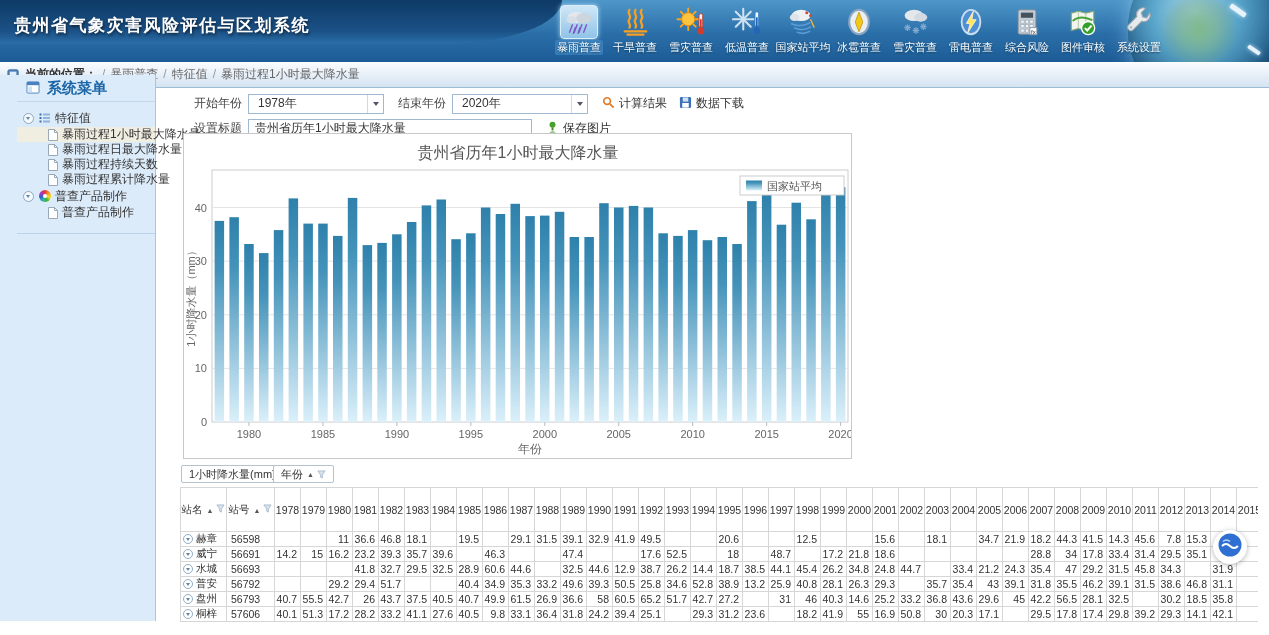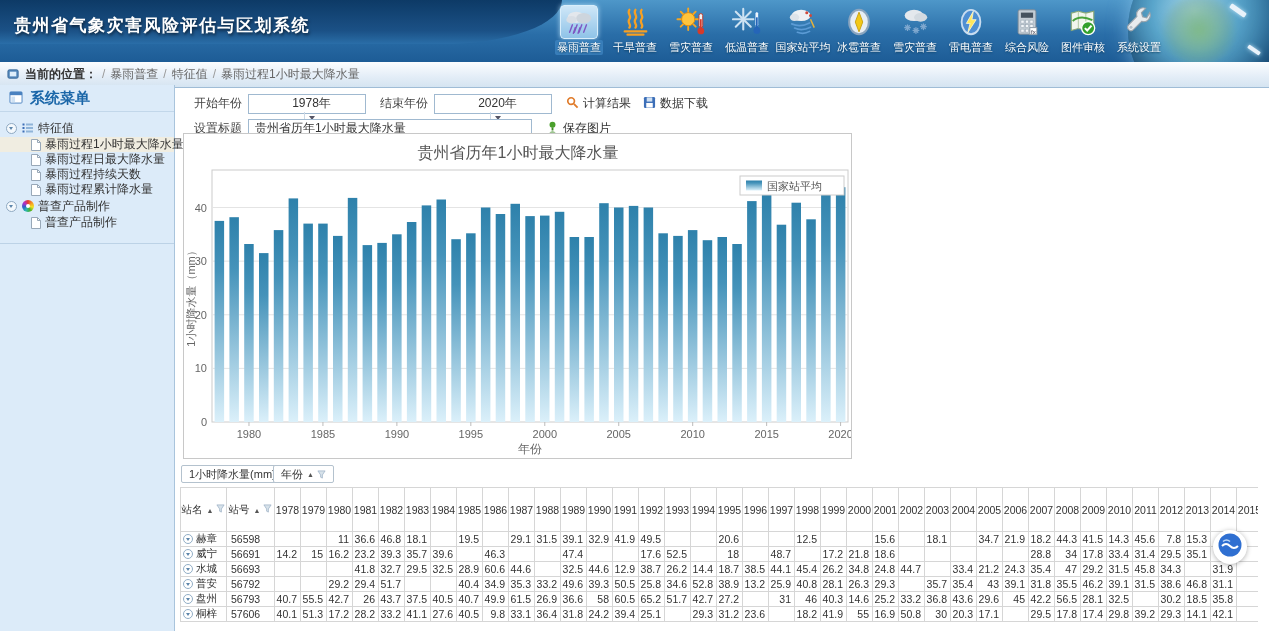--- a/index.html
+++ b/index.html
@@ -40,22 +40,22 @@
   .crumb-seg { color:#666; cursor:pointer; }
   .user-area { margin-left:auto; display:flex; align-items:center; gap:7px; padding-right:10px; }
   .user-label { color:#333; }
   .logout-btn { display:inline-flex; align-items:center; gap:5px; height:19px; padding:0 9px;
     background:linear-gradient(180deg,#ea5a50,#d13c31); border:1px solid #b32f26; border-radius:3px;
     color:#fff; font-size:12px; cursor:pointer; }
   .power-icon { display:inline-block; width:10px; height:10px; border:1.5px solid #fff; border-radius:50%; position:relative; }
   .power-icon::after { content:''; position:absolute; left:50%; top:-4px; transform:translateX(-50%); width:2px; height:5px; background:#fff; box-shadow:0 0 0 1px #d13c31; }
 
   
-  .sidebar { position:absolute; left:0; top:85px; width:175px; height:546px; background:#dcebf9;
-    border-right:1px solid #a9c4dc; }
+  .sidebar { position:absolute; left:0; top:75px; width:156px; height:546px; background:#dcebf9;
+    border-right:1px solid #a9c4dc;padding-left:17px; }
   .sb-header { height:27px; display:flex; align-items:center; gap:7px; padding-left:9px;
     border-bottom:1px solid #c2d7ea; color:#1a66a8; font-size:15px; font-weight:bold; }
   .sb-tree { padding-top:7px; }
   .sb-group { height:16px; line-height:16px; display:flex; align-items:center; padding-left:6px; margin:1px 0; font-size:12px; color:#333; cursor:pointer; }
   .sb-item { height:15px; line-height:15px; display:flex; align-items:center; padding-left:31px; font-size:12px; color:#333; cursor:pointer; white-space:nowrap; }
   .sb-item.selected { background:#f0ede1; }
   .cexp { display:inline-block; width:11px; height:11px; border:1px solid #8fa9c2; border-radius:50%;
     background:#f4f9fd; position:relative; flex:none; }
   .cexp::after { content:''; position:absolute; left:2.2px; top:3.4px; border-left:2.8px solid transparent;
     border-right:2.8px solid transparent; border-top:3.8px solid #5d86ab; }
@@ -64,22 +64,22 @@
     background:conic-gradient(#e63b2e,#f59a23,#f5e123,#46b02c,#2cb8b0,#2e62c9,#b32ec9,#e63b2e); }
   .palette::after { content:''; position:absolute; left:4px; top:4px; width:4px; height:4px; background:#fff; border-radius:50%; }
   .page-ic { display:inline-flex; margin-right:4px; flex:none; }
   .sb-divider { margin-top:13px; border-top:1px solid #bcd2e6; }
 
   
   .toolbar { position:absolute; left:194px; top:93px; width:1080px; }
   .trow { display:flex; align-items:center; font-size:12px; color:#444; height:21px; }
   .trow2 { margin-top:4px; }
   .tlabel { margin-right:6px; white-space:nowrap; }
-  .select { width:118px; height:20px; border:1px solid #a0b9d0; background:#fff; display:inline-flex;
-    align-items:center; justify-content:space-between; padding-left:9px; font-size:12px; color:#333; cursor:pointer; margin-right:14px;flex-direction:column; }
+  .select { width:136px; height:20px; border:1px solid #a0b9d0; background:#fff; display:inline-flex;
+    align-items:center; justify-content:space-between; padding-left:9px; font-size:12px; color:#333; cursor:pointer; margin-right:14px; }
   .select .arr { width:16px; height:18px; border-left:1px solid #ccd9e6; display:flex; align-items:center; justify-content:center; }
   .select .arr::after { content:''; border:3.5px solid transparent; border-top:4.5px solid #556; margin-top:4px; }
   .note { color:#e0522d; margin:0 10px 0 2px; white-space:nowrap; }
   .tool-link { display:inline-flex; align-items:center; gap:4px; color:#333; cursor:pointer; margin-right:12px; white-space:nowrap;justify-content:center; }
   .title-input { width:284px; height:20px; border:1px solid #a0b9d0; font-size:12px; color:#333; padding-left:6px; margin-right:14px; font-family:inherit; }
 
   
   .chart-panel { position:absolute; left:183px; top:133px; width:669px; height:326px;
     border:1px solid #c8c8c8; background:#fff; }
   .chart-panel svg { display:block; }

